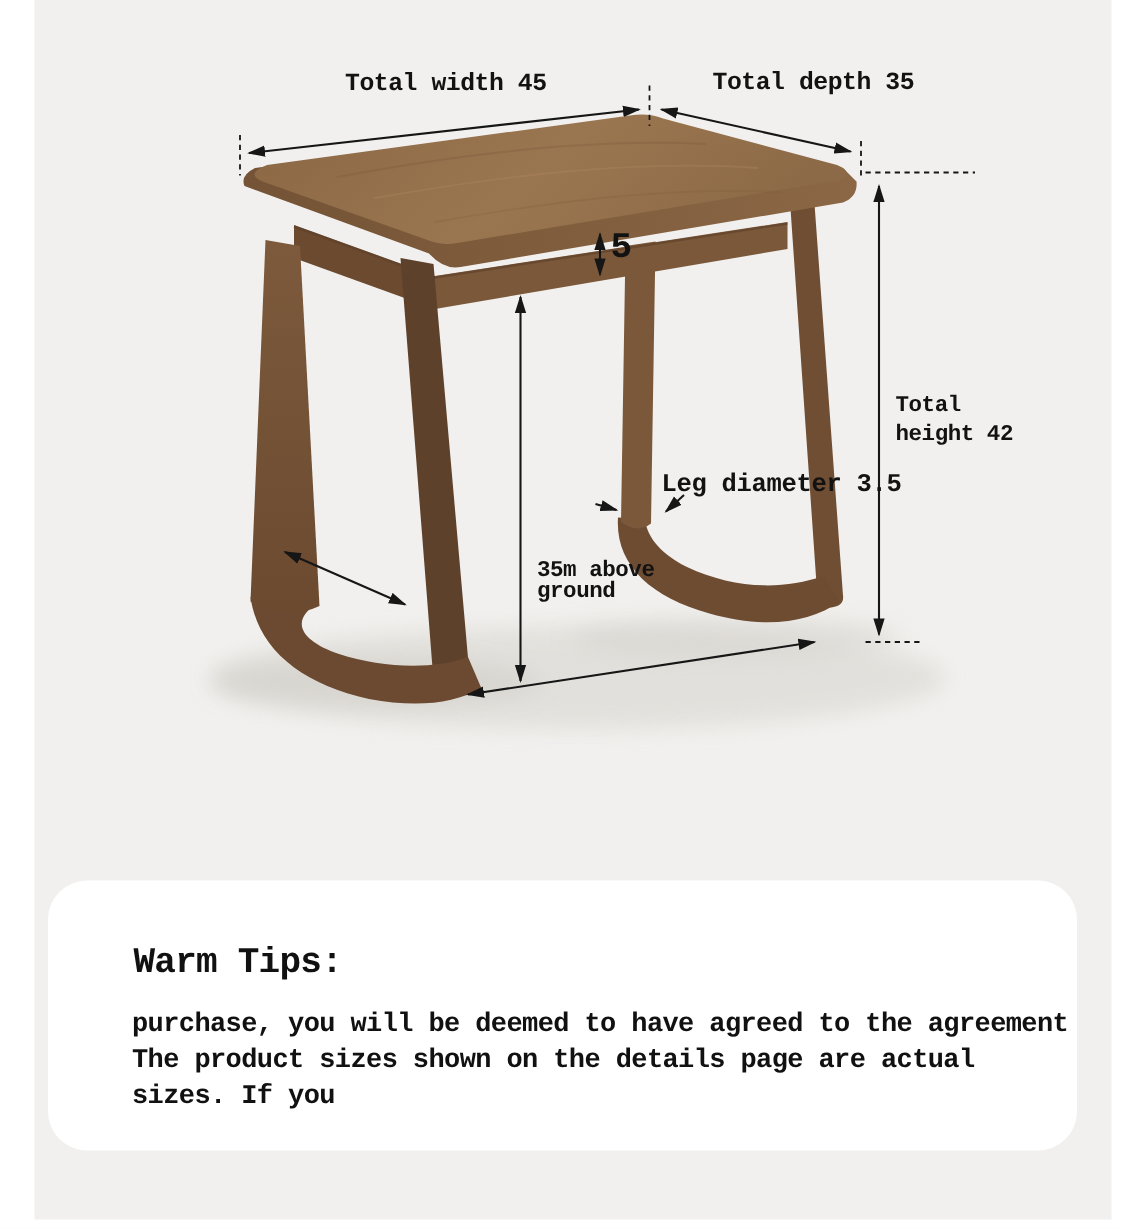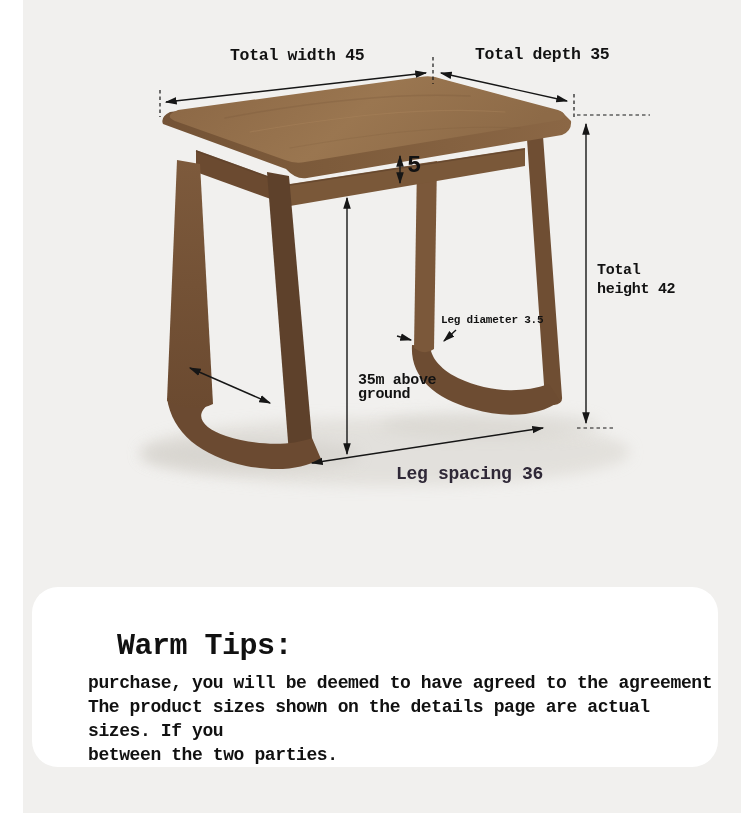--- a/index.html
+++ b/index.html
@@ -17,32 +17,32 @@
   #stage svg{position:absolute;left:0;top:0;}
 
   .lbl{
     position:absolute;font-weight:700;color:#121212;
     letter-spacing:-0.3px;white-space:pre-line;line-height:1.18;
   }
   .lbl-width   {left:230px;top:46px;font-size:16.5px;}
   .lbl-depth   {left:475px;top:45px;font-size:16.5px;text-align:center;}
   .lbl-five    {left:407px;top:152px;font-size:24px;}
   .lbl-height  {left:597px;top:261px;font-size:15px;line-height:19px;}
-  .lbl-diam    {left:441px;top:314px;font-size:11px;letter-spacing:-0.2px;}
+  .lbl-diam    {left:441px;top:314px;font-size:17px;letter-spacing:-0.2px;}
   .lbl-clear   {left:358px;top:374px;font-size:15px;line-height:14px;}
   .lbl-side    {left:124px;top:447px;font-size:15.5px;color:#2f2837;}
   .lbl-legsp   {left:396px;top:464px;font-size:18px;color:#2f2837;}
 
   #tips-card{
     position:absolute;left:32px;top:587px;width:686px;height:180px;
     background:#ffffff;border-radius:26px;
   }
   #tips-heading{
     position:absolute;left:57px;top:42px;
-    font-size:30px;font-weight:700;color:#111111;letter-spacing:-0.5px;margin-left:28px;
+    font-size:24px;font-weight:700;color:#111111;letter-spacing:-0.5px;
   }
   #tips-body{
     position:absolute;left:56px;top:84px;
     font-size:18px;font-weight:700;color:#111111;
     letter-spacing:-0.4px;line-height:24px;
   }
 </style>
 </head>
 <body>
 
@@ -133,25 +133,23 @@
     </svg>
 
     <div class="lbl lbl-width">Total width 45</div>
     <div class="lbl lbl-depth">Total depth 35</div>
     <div class="lbl lbl-five">5</div>
     <div class="lbl lbl-height">Total
 height 42</div>
     <div class="lbl lbl-diam">Leg diameter 3.5</div>
     <div class="lbl lbl-clear">35m above
 ground</div>
-    <div class="lbl lbl-legsp">Leg spacing 36</div>
   </div>
 
   <div id="tips-card">
     <div id="tips-heading">Warm Tips:</div>
     <div id="tips-body">
       <div>purchase, you will be deemed to have agreed to the agreement</div>
       <div>The product sizes shown on the details page are actual sizes. If you</div>
-      <div>between the two parties.</div>
     </div>
   </div>
 
 </div>
 
 </body></html>

